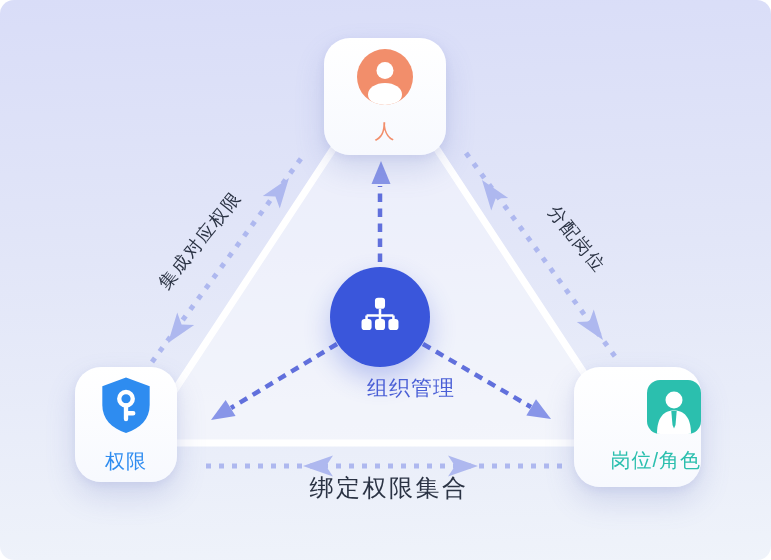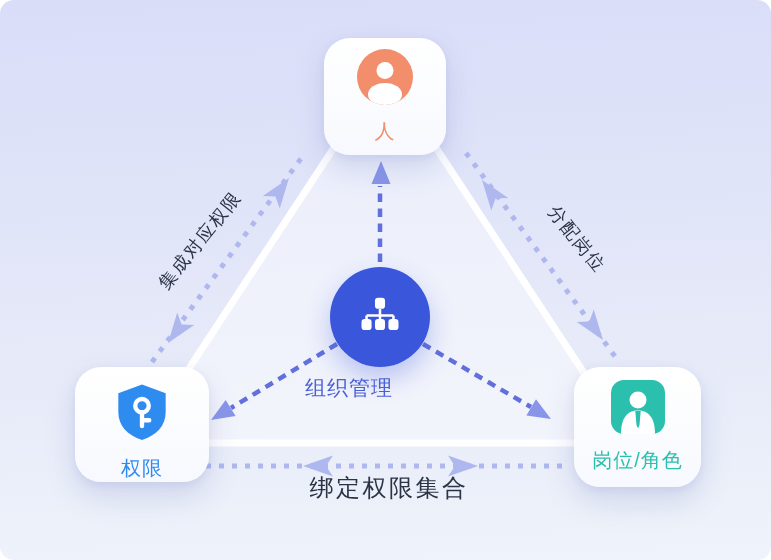--- a/index.html
+++ b/index.html
@@ -15,32 +15,32 @@
   .tri{fill:rgba(255,255,255,0.42);stroke:var(--triangle-edge,#FFFFFF);stroke-width:7;stroke-linejoin:round;}
 
   .card{
     position:absolute;background:linear-gradient(180deg,#FFFFFF 0%,#F7F9FE 100%);
     border-radius:26px;display:flex;flex-direction:column;align-items:center;justify-content:center;
     box-shadow:0 14px 30px rgba(96,112,190,0.20),0 3px 8px rgba(96,112,190,0.10);
   }
   .card .lbl{font-size:20px;font-weight:500;margin-top:9px;letter-spacing:1px;white-space:nowrap;}
   #card-person{left:324px;top:38px;width:122px;height:117px;}
   #card-person .lbl{color:var(--person-accent,#F28E6B);}
-  #card-permission{left:75px;top:367px;width:134px;height:115px;justify-content:flex-end;}
+  #card-permission{left:75px;top:367px;width:102px;height:115px;}
   #card-permission .lbl{color:var(--permission-accent,#2E8CF0);}
-  #card-role{left:574px;top:367px;width:127px;height:120px;}
+  #card-role{left:574px;top:367px;width:127px;height:120px;align-items:flex-end;}
   #card-role .lbl{color:var(--role-accent,#2BBFAE);}
 
   .center-circle{
     position:absolute;left:330px;top:267px;width:100px;height:100px;border-radius:50%;
     background:var(--center-circle,#3A56DB);display:flex;align-items:center;justify-content:center;
     box-shadow:0 12px 26px rgba(58,86,219,0.30);
   }
   .center-label{
-    position:absolute;left:305px;top:374px;width:150px;text-align:left;
+    position:absolute;left:305px;top:374px;width:150px;text-align:right;
     color:var(--center-label,#4A5FD6);font-size:21px;font-weight:500;letter-spacing:1px;
   }
   .edge-label{
     position:absolute;color:var(--edge-label,#2B3344);font-weight:500;white-space:nowrap;letter-spacing:2px;
   }
   #edge-label-left{left:200px;top:240px;font-size:18px;transform:translate(-50%,-50%) rotate(-51deg);}
   #edge-label-right{left:577px;top:239px;font-size:18px;transform:translate(-50%,-50%) rotate(51deg);}
   #edge-label-bottom{left:389px;top:488px;font-size:24px;transform:translate(-50%,-50%);letter-spacing:2.5px;}
 </style>
 </head>

